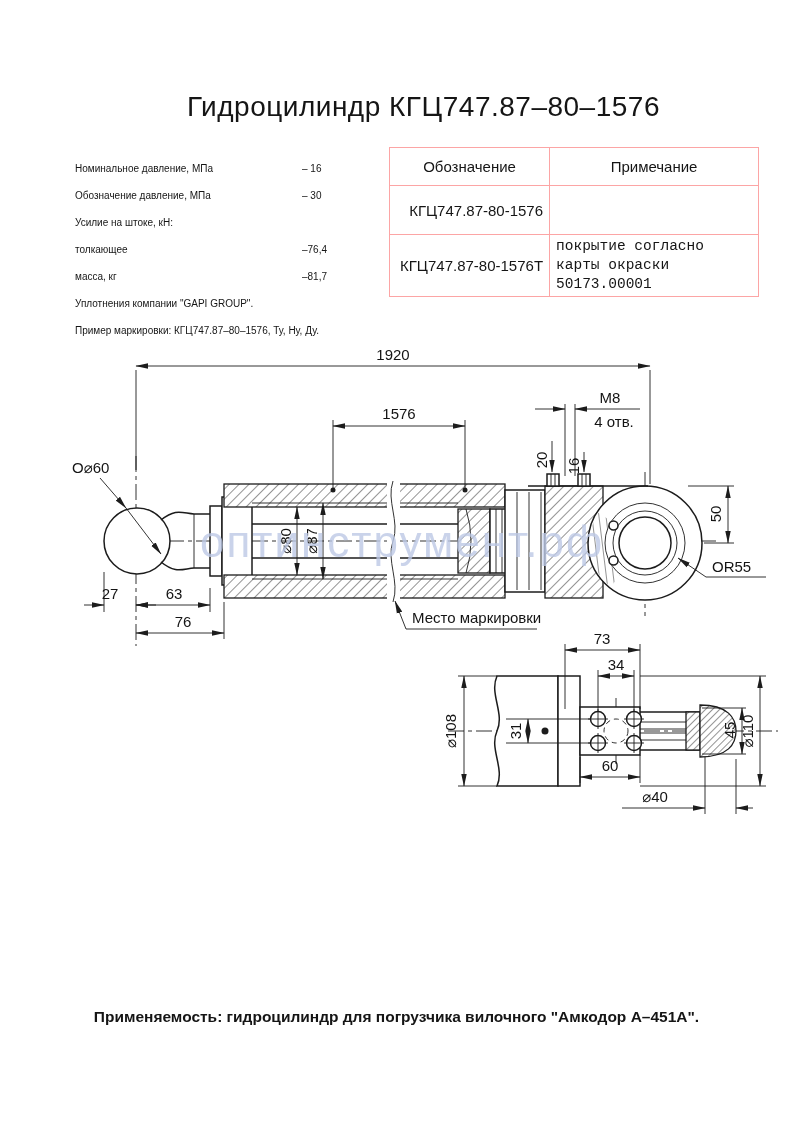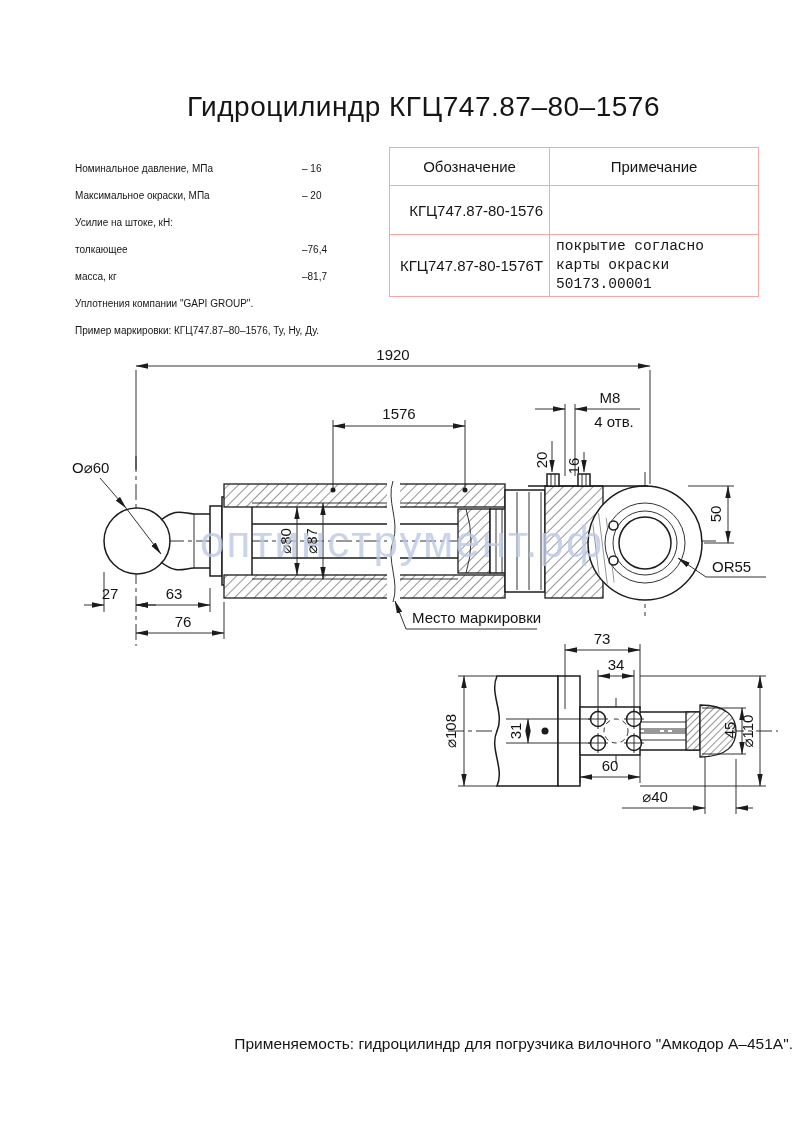--- a/index.html
+++ b/index.html
@@ -16,21 +16,21 @@
   .spec-row{position:relative;height:27px;white-space:nowrap;}
   .spec-val{position:absolute;left:227px;top:0;}
   
   .dtable{position:absolute;top:147px;left:389px;border-collapse:collapse;font-size:15px;}
   .dtable th,.dtable td{border:1px solid #fca5a5;font-weight:normal;padding:2px 6px;}
   .dtable th{height:33px;text-align:center;}
   .dtable td{height:44px;}
   .dtable td.desig{width:138px;text-align:right;padding-left:10px;white-space:nowrap;}
   .dtable td.note{width:196px;text-align:left;font-size:14.5px;line-height:19px;font-family:Liberation Mono, monospace;}
   .footer{
-    position:absolute;top:1035px;left:0;width:100%;text-align:right;font-size:15.5px;
+    position:absolute;top:1008px;left:0;width:100%;text-align:center;font-size:15.5px;font-weight:bold;
   }
   
   svg{position:absolute;left:0;top:0;}
   svg text{font-family:"Liberation Sans",sans-serif;fill:#141414;}
   .dt{font-size:15px;}
   .wm{font-size:44px;fill:#bdc9e6;opacity:.8;letter-spacing:2px;}
   .o{stroke:#1c1c1c;stroke-width:1.5;fill:none;}
   .of{stroke:#1c1c1c;stroke-width:1.5;fill:#fff;}
   .t{stroke:#1c1c1c;stroke-width:.9;fill:none;}
   .cl{stroke:#1c1c1c;stroke-width:.9;fill:none;stroke-dasharray:16 4 4 4;}
@@ -42,22 +42,22 @@
 <body>
 
 <h1 class="title">Гидроцилиндр КГЦ747.87–80–1576</h1>
 
 <div class="specs">
   <div class="spec-row">
     <span>Номинальное давление, МПа</span>
     <span class="spec-val">– 16</span>
   </div>
   <div class="spec-row">
-    <span>Максимальное окраски, МПа</span>
-    <span class="spec-val">– 20</span>
+    <span>Обозначение давление, МПа</span>
+    <span class="spec-val">– 30</span>
   </div>
   <div class="spec-row">
     <span>Усилие на штоке, кН:</span>
     <span class="spec-val"></span>
   </div>
   <div class="spec-row">
     <span>толкающее</span>
     <span class="spec-val">–76,4</span>
   </div>
   <div class="spec-row">

